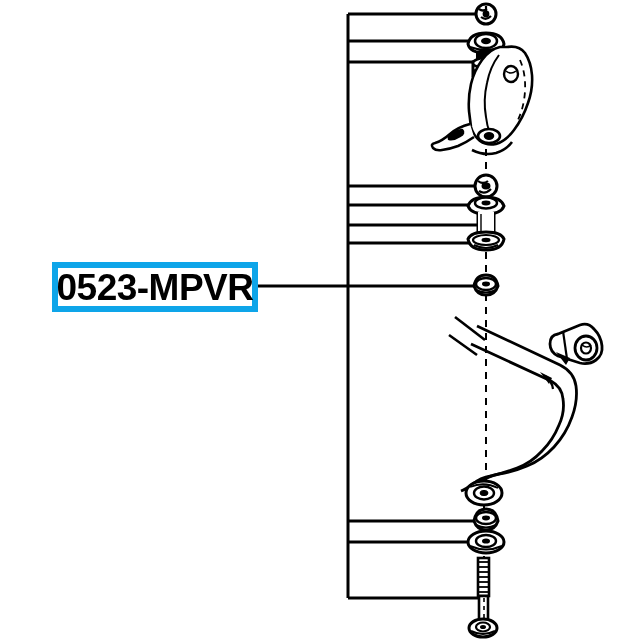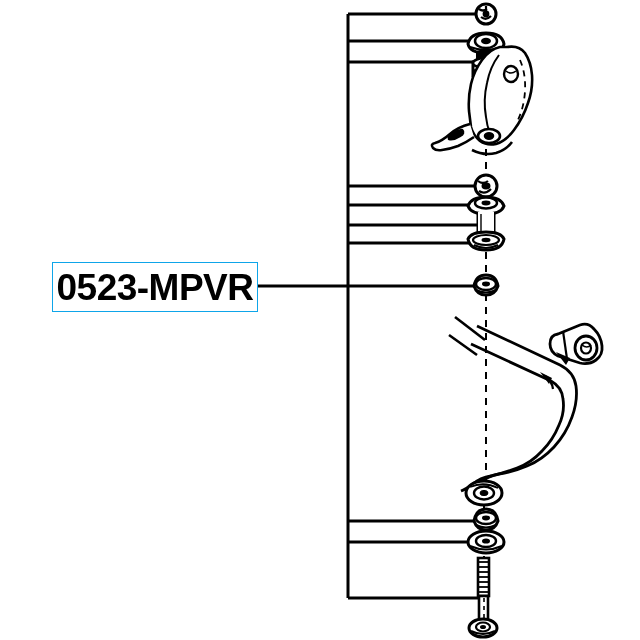--- a/index.html
+++ b/index.html
@@ -21,21 +21,21 @@
     top: 0;
     width: 640px;
     height: 640px;
   }
   #part-label-box {
     position: absolute;
     left: 52px;
     top: 262px;
     width: 206px;
     height: 50px;
-    border: 1px solid #0ea5e9;
+    border: 6px solid #0ea5e9;
     background: #ffffff;
     box-sizing: border-box;
     display: flex;
     align-items: center;
     justify-content: center;
   }
   #part-label-text {
     font-family: "Liberation Sans", sans-serif;
     font-size: 37px;
     font-weight: bold;

